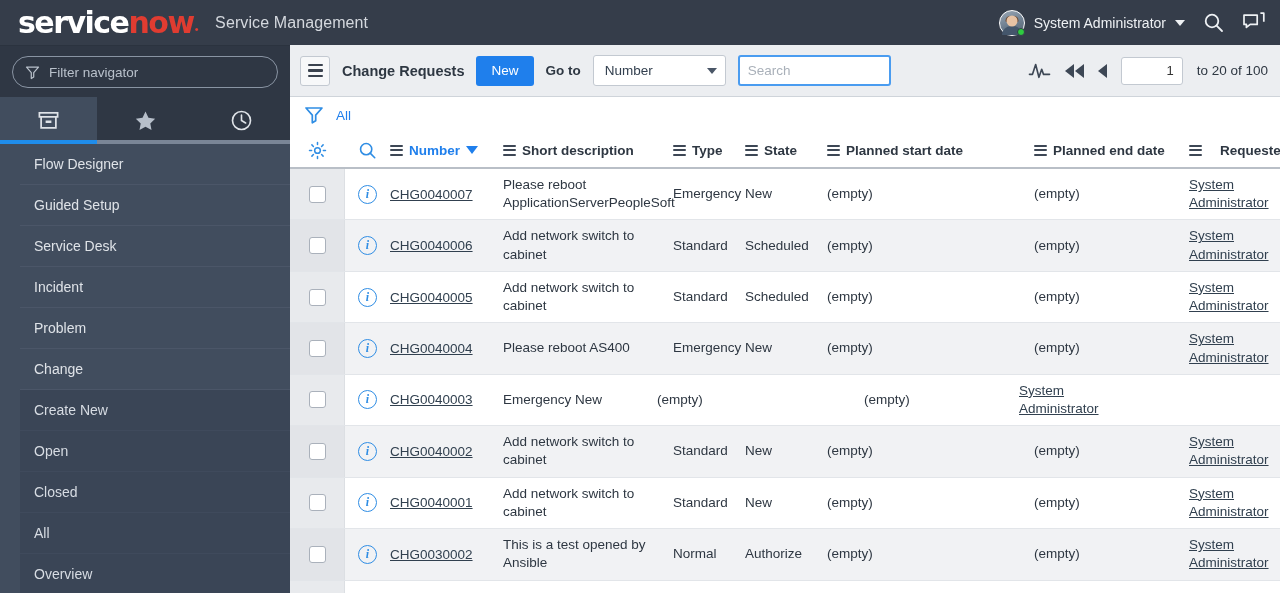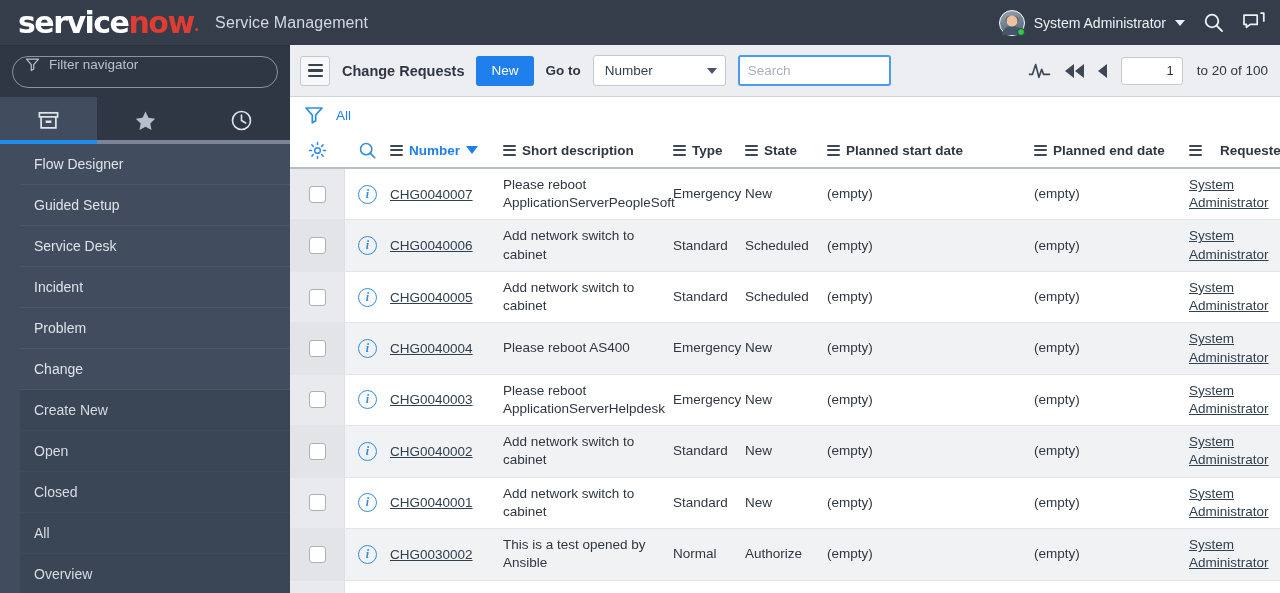--- a/index.html
+++ b/index.html
@@ -76,21 +76,21 @@
   
   .sidebar {
     width: 290px; min-width: 290px;
     background: #414d5e;
     display: flex; flex-direction: column;
     border-top: 1px solid #2b333f;
   }
   .filter-nav-wrap { padding: 10px 12px 9px 12px; background: #2f3744; }
   .filter-nav {
     height: 32px; border: 1px solid #8994a3; border-radius: 17px;
-    display: flex; padding: 0 12px; gap: 9px;
+    display: flex; align-items: center; padding: 0 12px; gap: 9px;
   }
   .filter-nav .ph { color: #b9c1cb; font-size: 13.5px; }
   .nav-tabs { display: flex; height: 47px; background: #2f3744; position: relative; }
   .nav-tab {
     flex: 1; display: flex; align-items: center; justify-content: center;
     cursor: pointer; position: relative;
   }
   .nav-tab.active { background: #414d5e; }
   .nav-tab .under {
     position: absolute; left: 0; right: 0; bottom: 0; height: 4px; background: #7a8697;
@@ -579,23 +579,20 @@
           <div class="row">
             <div class="cell c-chk">
               <div class="chkbox"></div>
             </div>
             <div class="cell c-info">
               <div class="info-ic">i</div>
             </div>
             <div class="cell c-num">
               <span class="rec-link">CHG0040003</span>
             </div>
-            <div class="cell c-desc">
-              <span class="desc-txt">Please reboot ApplicationServerHelpdesk</span>
-            </div>
             <div class="cell c-type">
               <span class="desc-txt">Emergency</span>
             </div>
             <div class="cell c-state">
               <span class="desc-txt">New</span>
             </div>
             <div class="cell c-psd">
               <span class="desc-txt">(empty)</span>
             </div>
             <div class="cell c-ped">

